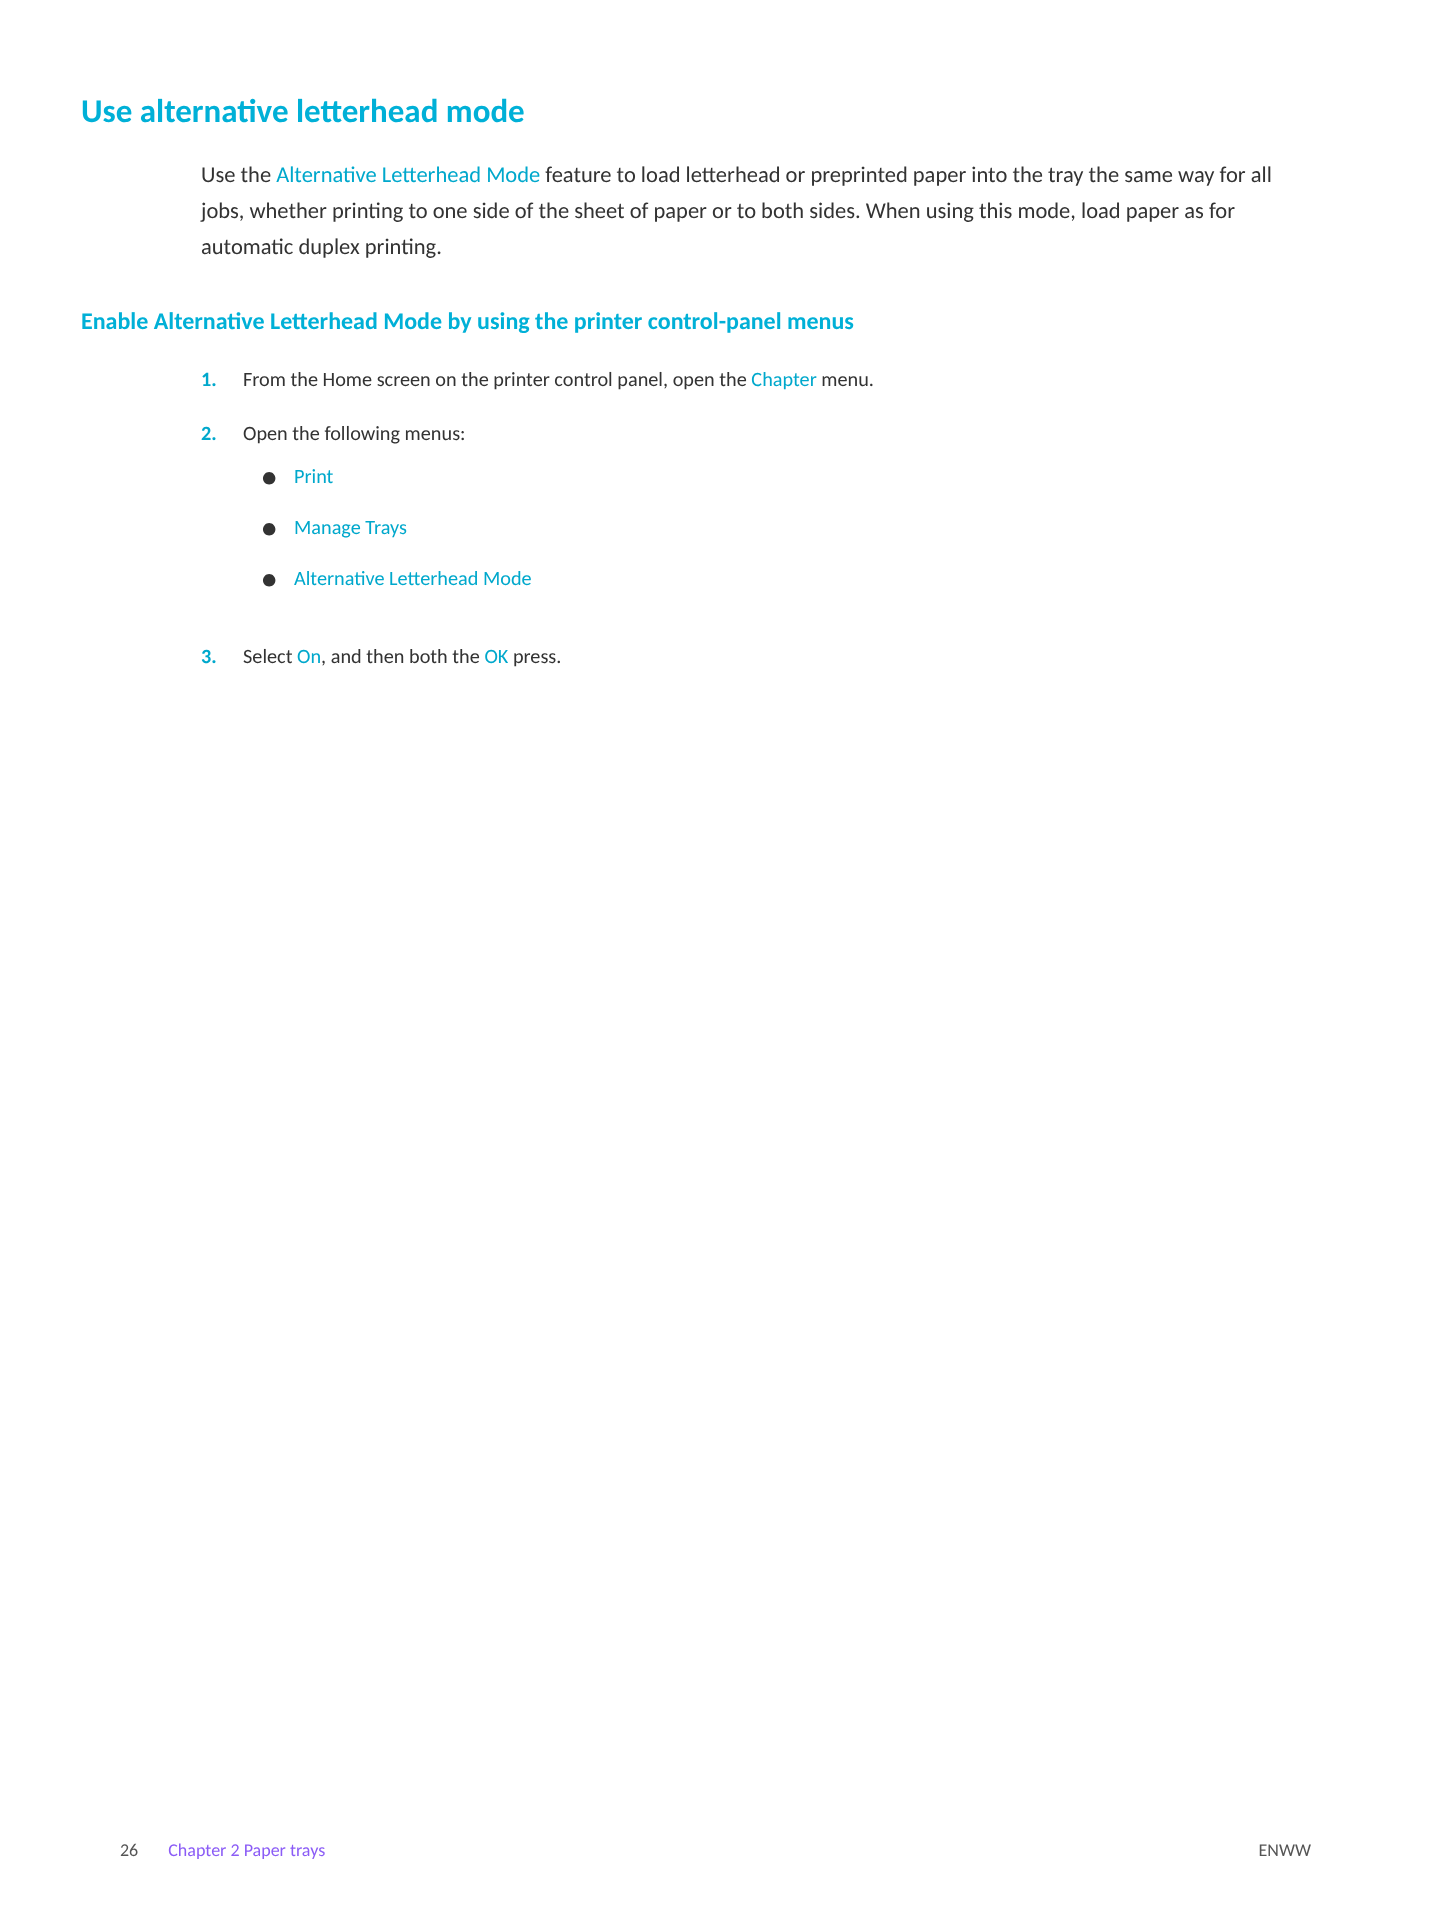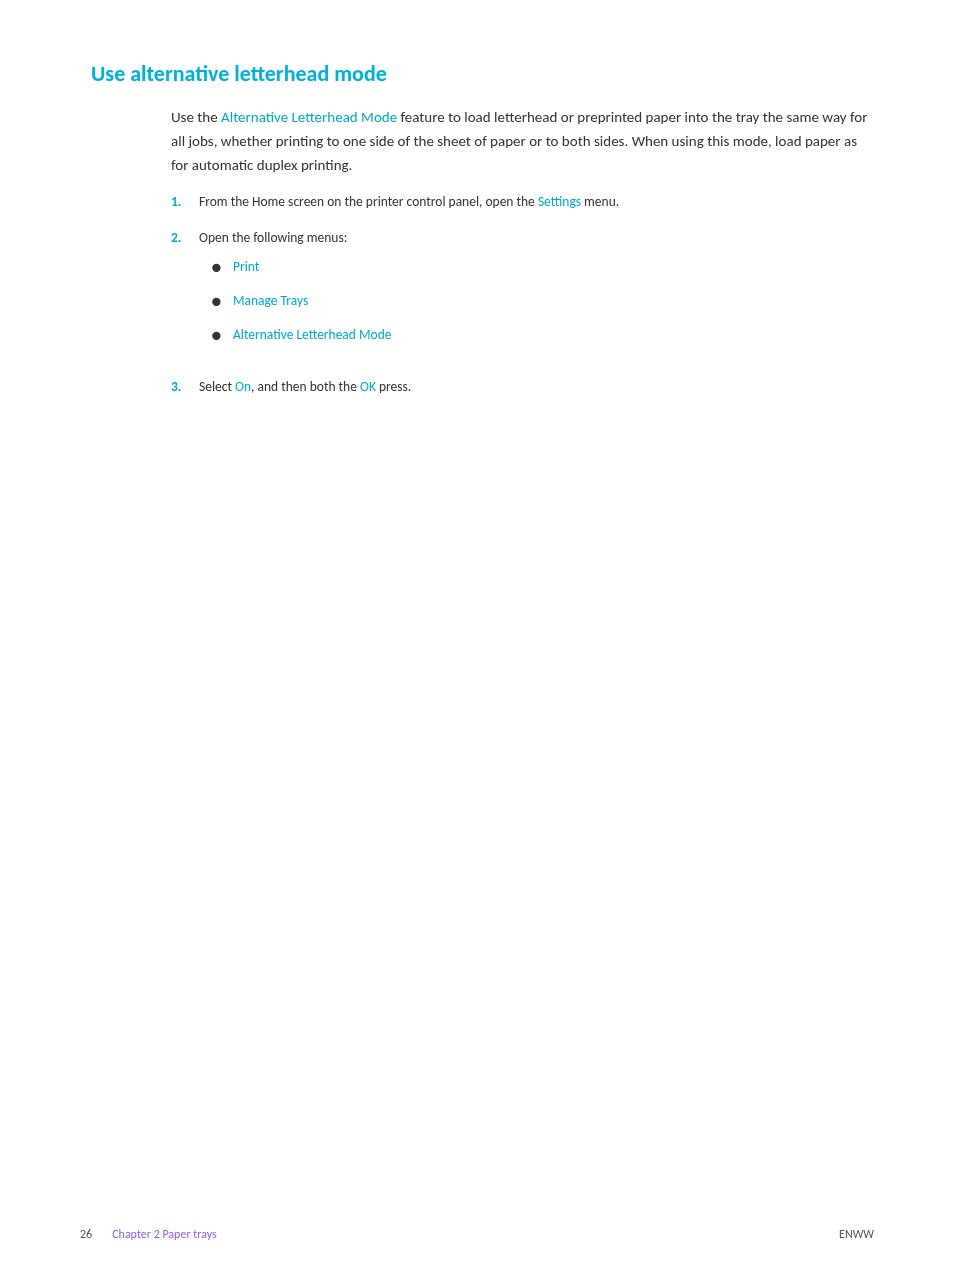--- a/index.html
+++ b/index.html
@@ -15,21 +15,21 @@
       color: #333333;
       width: 954px;
       min-height: 1271px;
       position: relative;
     }
 
     .page {
       width: 954px;
       min-height: 1271px;
       background: #ffffff;
-      padding: 60px 80px 60px 91px;
+      padding: 60px 80px 60px 54px;
       position: relative;
     }
 
     .main-title {
       font-size: 22px;
       font-weight: 600;
       color: #00b0d7;
       margin-bottom: 18px;
     }
 
@@ -139,27 +139,28 @@
 <div class="page">
 
   <h1 class="main-title">Use alternative letterhead mode</h1>
 
   <div class="intro-block">
     <p class="intro-text">
       <span>Use the </span><a class="link">Alternative Letterhead Mode</a><span> feature to load letterhead or preprinted paper into the tray the same way for all jobs, whether printing to one side of the sheet of paper or to both sides. When using this mode, load paper as for automatic duplex printing.</span>
     </p>
   </div>
 
+  <h2 class="sub-title">Enable Alternative Letterhead Mode by using the printer control-panel menus</h2>
 
   <ol class="steps-list">
 
     <li class="step-item">
       <span class="step-number">1.</span>
       <span class="step-content">
-        <span>From the Home screen on the printer control panel, open the </span><a class="link">Settings</a><span> menu.</span>
+        <span>From the Home screen on the printer control panel, open the </span><a class="link">Chapter</a><span> menu.</span>
       </span>
     </li>
 
     <li class="step-item" style="flex-direction: column; align-items: flex-start;">
       <div style="display:flex; align-items: flex-start; width:100%;">
         <span class="step-number">2.</span>
         <span class="step-content">Open the following menus:</span>
       </div>
       <ul class="bullet-list">
         <li class="bullet-item">

